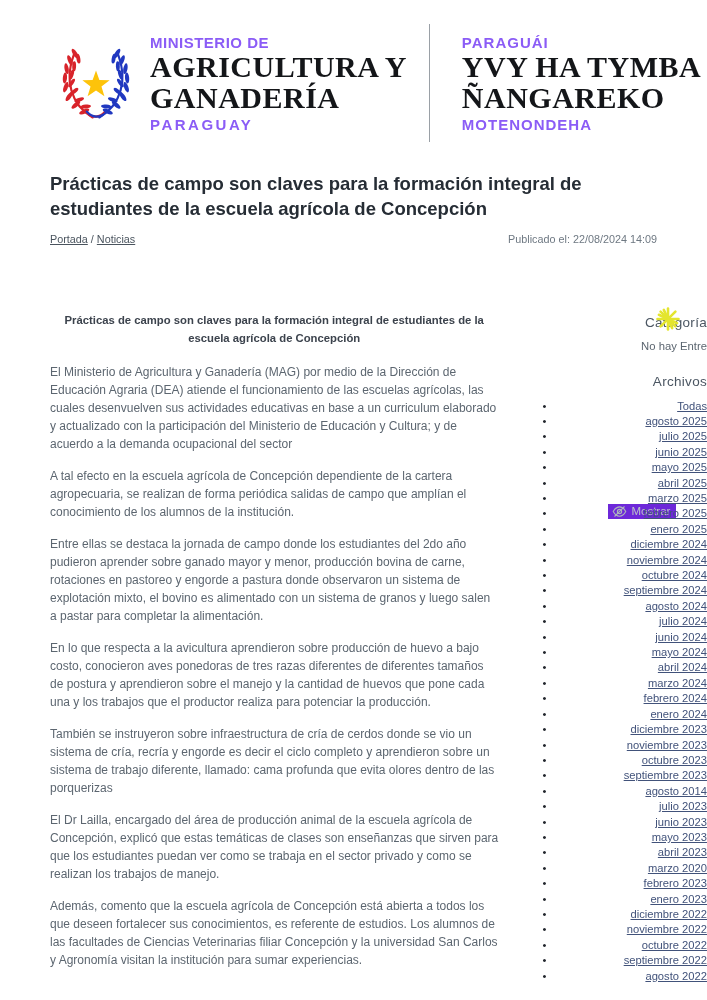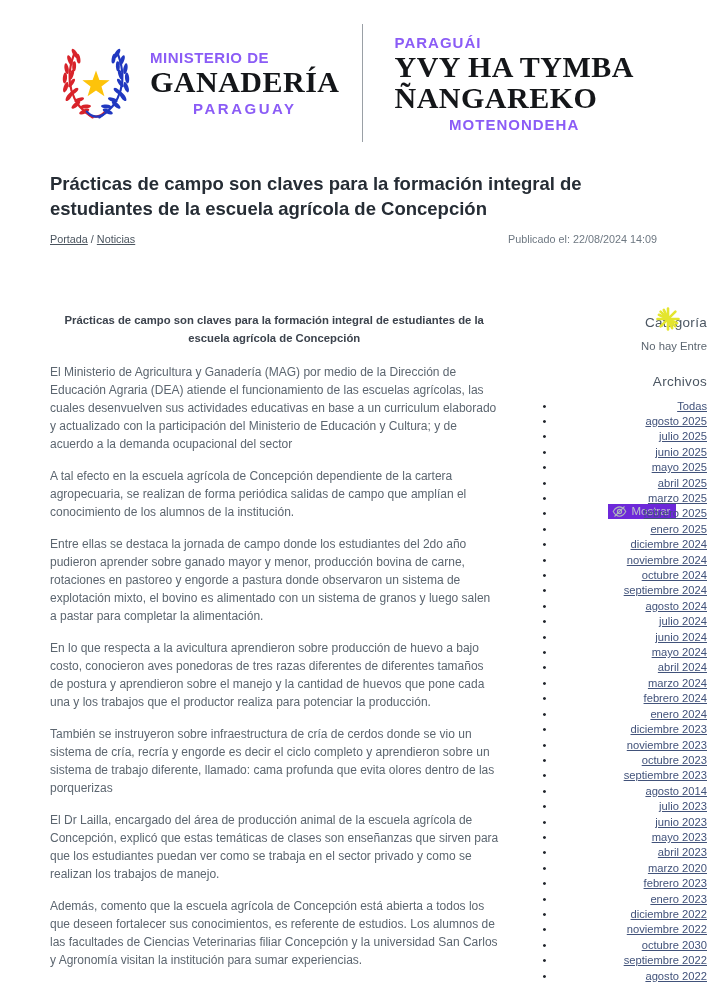--- a/index.html
+++ b/index.html
@@ -8,21 +8,21 @@
     background:#ffffff;color:#5c6670;
     font-family:"Liberation Sans",sans-serif;
   }
   
   .header{display:flex;align-items:center;padding:24px 0 0 54px;}
   .emblem{width:84px;height:96px;flex:0 0 auto;}
   .brand{margin-left:12px;}
   .brand .small{font-size:15px;font-weight:700;color:#8b5cf6;letter-spacing:.5px;}
   .brand .serif{font-family:"Liberation Serif","DejaVu Serif",serif;font-weight:700;
     font-size:30px;line-height:1.05;color:#141619;letter-spacing:.5px;}
-  .brand .small.bottom{letter-spacing:2.5px;margin-top:2px;text-align:center;}
+  .brand .small.bottom{letter-spacing:2.5px;margin-top:2px;}
   .header-divider{width:1px;height:118px;background:#9aa0a6;margin:0 20px 0 22px;}
   .brand.right .small{letter-spacing:1px;}
   
   .page-title{margin:30px 50px 0;max-width:620px;font-size:18.5px;font-weight:700;
     color:#262d35;line-height:1.34;}
   .meta-row{position:relative;margin:9px 50px 0;min-height:62px;}
   .breadcrumb{width:430px;font-size:10.8px;line-height:1.6;color:#4a545e;}
   .breadcrumb a{color:#4a545e;text-decoration:underline;cursor:pointer;}
   .crumb-current{display:block;}
   .published{position:absolute;top:2px;right:0;font-size:10.8px;color:#6e7882;}
@@ -90,20 +90,21 @@
       <ellipse cx="79" cy="50" rx="6" ry="2.3" transform="rotate(55 79 50)"></ellipse>
       <ellipse cx="79" cy="40" rx="6" ry="2.3" transform="rotate(72 79 40)"></ellipse>
       <ellipse cx="76" cy="30" rx="6" ry="2.3" transform="rotate(88 76 30)"></ellipse>
       <ellipse cx="71" cy="21" rx="6" ry="2.3" transform="rotate(100 71 21)"></ellipse>
     </g>
     <polygon fill="#fdc30a" points="50,35 54,46.5 66.2,46.7 56.5,54.1 60,65.8 50,58.8 40,65.8 43.5,54.1 33.8,46.7 46,46.5"></polygon>
   </svg>
 
   <div class="brand left">
     <div class="small">MINISTERIO DE</div>
+    <div class="serif">AGRICULTURA Y</div>
     <div class="serif">GANADERÍA</div>
     <div class="small bottom">PARAGUAY</div>
   </div>
 
   <div class="header-divider"></div>
 
   <div class="brand right">
     <div class="small">PARAGUÁI</div>
     <div class="serif">YVY HA TYMBA</div>
     <div class="serif">ÑANGAREKO</div>
@@ -181,21 +182,21 @@
         <li><a>agosto 2014</a></li>
         <li><a>julio 2023</a></li>
         <li><a>junio 2023</a></li>
         <li><a>mayo 2023</a></li>
         <li><a>abril 2023</a></li>
         <li><a>marzo 2020</a></li>
         <li><a>febrero 2023</a></li>
         <li><a>enero 2023</a></li>
         <li><a>diciembre 2022</a></li>
         <li><a>noviembre 2022</a></li>
-        <li><a>octubre 2030</a></li>
+        <li><a>octubre 2022</a></li>
         <li><a>septiembre 2022</a></li>
         <li><a>agosto 2022</a></li>
       </ul>
   </div>
 </div>
 
 <svg class="access-icon" viewBox="0 0 26 26">
   <g stroke="#e4e52f" stroke-width="2.6" stroke-linecap="round">
     <line x1="13" y1="2.5" x2="13" y2="23.5"></line>
     <line x1="2.5" y1="13" x2="23.5" y2="13"></line>

